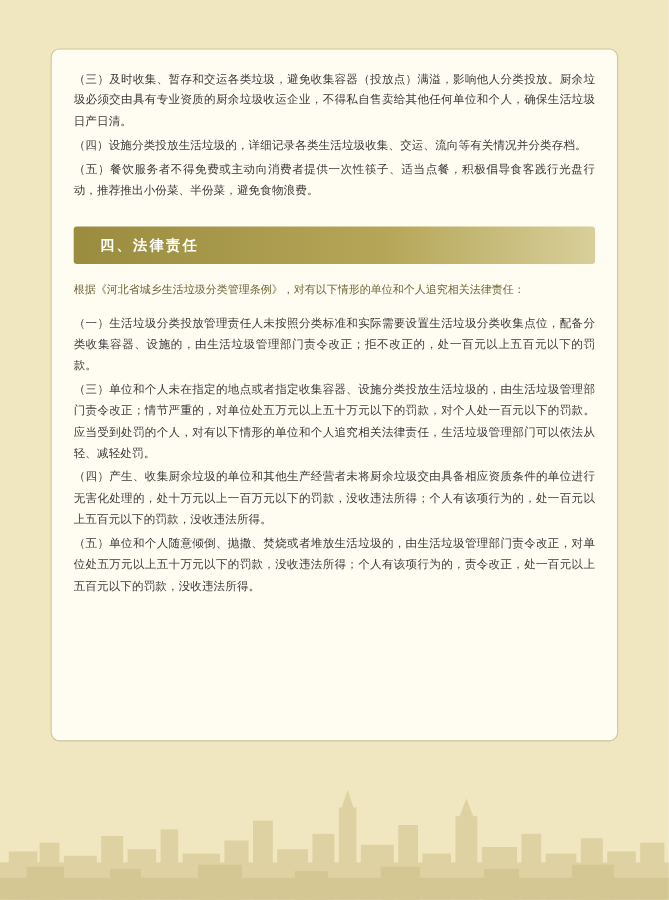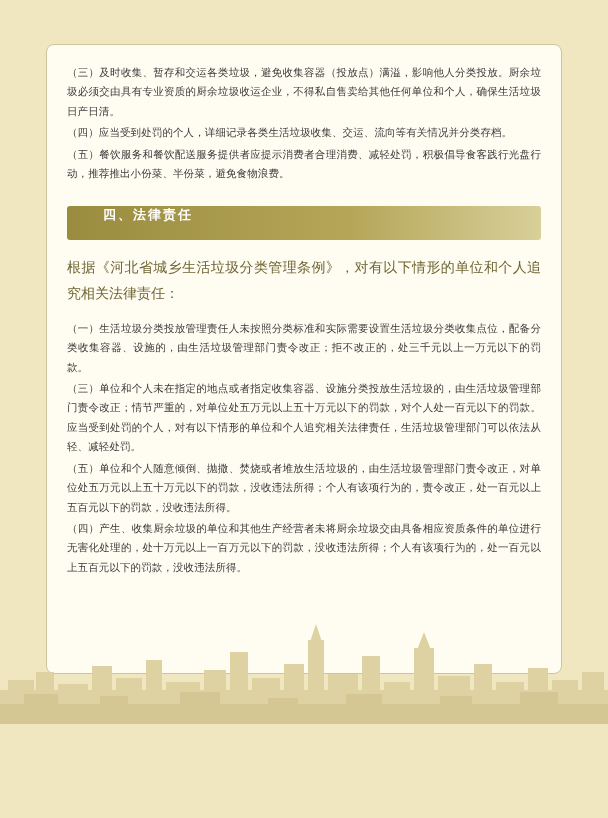--- a/index.html
+++ b/index.html
@@ -24,21 +24,21 @@
     height: 130px;
     pointer-events: none;
   }
 
   
   .page {
     position: absolute;
     left: 0;
     top: 0;
     width: 608px;
-    height: 724px;
+    height: 818px;
   }
 
   .card {
     position: absolute;
     left: 46px;
     top: 44px;
     width: 516px;
     background: #fffdf2;
     border: 1px solid #cfc49a;
     border-radius: 8px;
@@ -56,62 +56,63 @@
     text-indent: 0;
     letter-spacing: 0.1px;
   }
 
   .section-head {
     margin: 22px 0 14px 0;
     height: 34px;
     background: linear-gradient(90deg, #9a8c3f 0%, #b5a658 60%, #d8cf9a 100%);
     border-radius: 3px;
     display: flex;
-    padding-left: 36px;
+    align-items: center;
+    padding-left: 24px;
     box-sizing: border-box;
   }
   .section-head .title {
     color: #ffffff;
     font-size: 13px;
     font-weight: bold;
     letter-spacing: 2px;
   }
 
   .lead {
     color: #6f6434;
-    font-size: 14px;
+    font-size: 10px;
     line-height: 1.9;
     margin: 4px 0 12px 0;
     text-align: justify;
   }
 </style>
 </head>
 <body>
 
 <div class="page">
 
   <div class="card">
 
     <div>
       <p class="para">（三）及时收集、暂存和交运各类垃圾，避免收集容器（投放点）满溢，影响他人分类投放。厨余垃圾必须交由具有专业资质的厨余垃圾收运企业，不得私自售卖给其他任何单位和个人，确保生活垃圾日产日清。</p>
-      <p class="para">（四）应当受到处罚的个人，详细记录各类生活垃圾收集、交运、流向等有关情况并分类存档。</p>
-      <p class="para">（五）餐饮服务和餐饮配送服务提供者应提示消费者合理消费、减轻处罚，积极倡导食客践行光盘行动，推荐推出小份菜、半份菜，避免食物浪费。</p>
+      <p class="para">（四）设施分类投放生活垃圾的，详细记录各类生活垃圾收集、交运、流向等有关情况并分类存档。</p>
+      <p class="para">（五）餐饮服务者不得免费或主动向消费者提供一次性筷子、适当点餐，积极倡导食客践行光盘行动，推荐推出小份菜、半份菜，避免食物浪费。</p>
     </div>
 
     <div class="section-head">
       <span class="title">四、法律责任</span>
     </div>
 
     <p class="lead">根据《河北省城乡生活垃圾分类管理条例》，对有以下情形的单位和个人追究相关法律责任：</p>
 
     <div>
-      <p class="para">（一）生活垃圾分类投放管理责任人未按照分类标准和实际需要设置生活垃圾分类收集点位，配备分类收集容器、设施的，由生活垃圾管理部门责令改正；拒不改正的，处三千元以上一万元以下的罚款。</p>
+      <p class="para">（一）生活垃圾分类投放管理责任人未按照分类标准和实际需要设置生活垃圾分类收集点位，配备分类收集容器、设施的，由生活垃圾管理部门责令改正；拒不改正的，处一百元以上五百元以下的罚款。</p>
       <p class="para">（三）单位和个人未在指定的地点或者指定收集容器、设施分类投放生活垃圾的，由生活垃圾管理部门责令改正；情节严重的，对单位处五万元以上五十万元以下的罚款，对个人处一百元以下的罚款。应当受到处罚的个人，对有以下情形的单位和个人追究相关法律责任，生活垃圾管理部门可以依法从轻、减轻处罚。</p>
+      <p class="para">（四）产生、收集厨余垃圾的单位和其他生产经营者未将厨余垃圾交由具备相应资质条件的单位进行无害化处理的，处十万元以上一百万元以下的罚款，没收违法所得；个人有该项行为的，处一百元以上五百元以下的罚款，没收违法所得。</p>
       <p class="para">（五）单位和个人随意倾倒、抛撒、焚烧或者堆放生活垃圾的，由生活垃圾管理部门责令改正，对单位处五万元以上五十万元以下的罚款，没收违法所得；个人有该项行为的，责令改正，处一百元以上五百元以下的罚款，没收违法所得。</p>
-      <p class="para">（四）产生、收集厨余垃圾的单位和其他生产经营者未将厨余垃圾交由具备相应资质条件的单位进行无害化处理的，处十万元以上一百万元以下的罚款，没收违法所得；个人有该项行为的，处一百元以上五百元以下的罚款，没收违法所得。</p>
     </div>
 
   </div>
 
   <svg class="skyline" viewBox="0 0 608 130" preserveAspectRatio="none">
     <g fill="#ded2a2">
       <rect x="0" y="96" width="608" height="34"></rect>
       <rect x="8" y="86" width="26" height="44"></rect>
       <rect x="36" y="78" width="18" height="52"></rect>
       <rect x="58" y="90" width="30" height="40"></rect>

